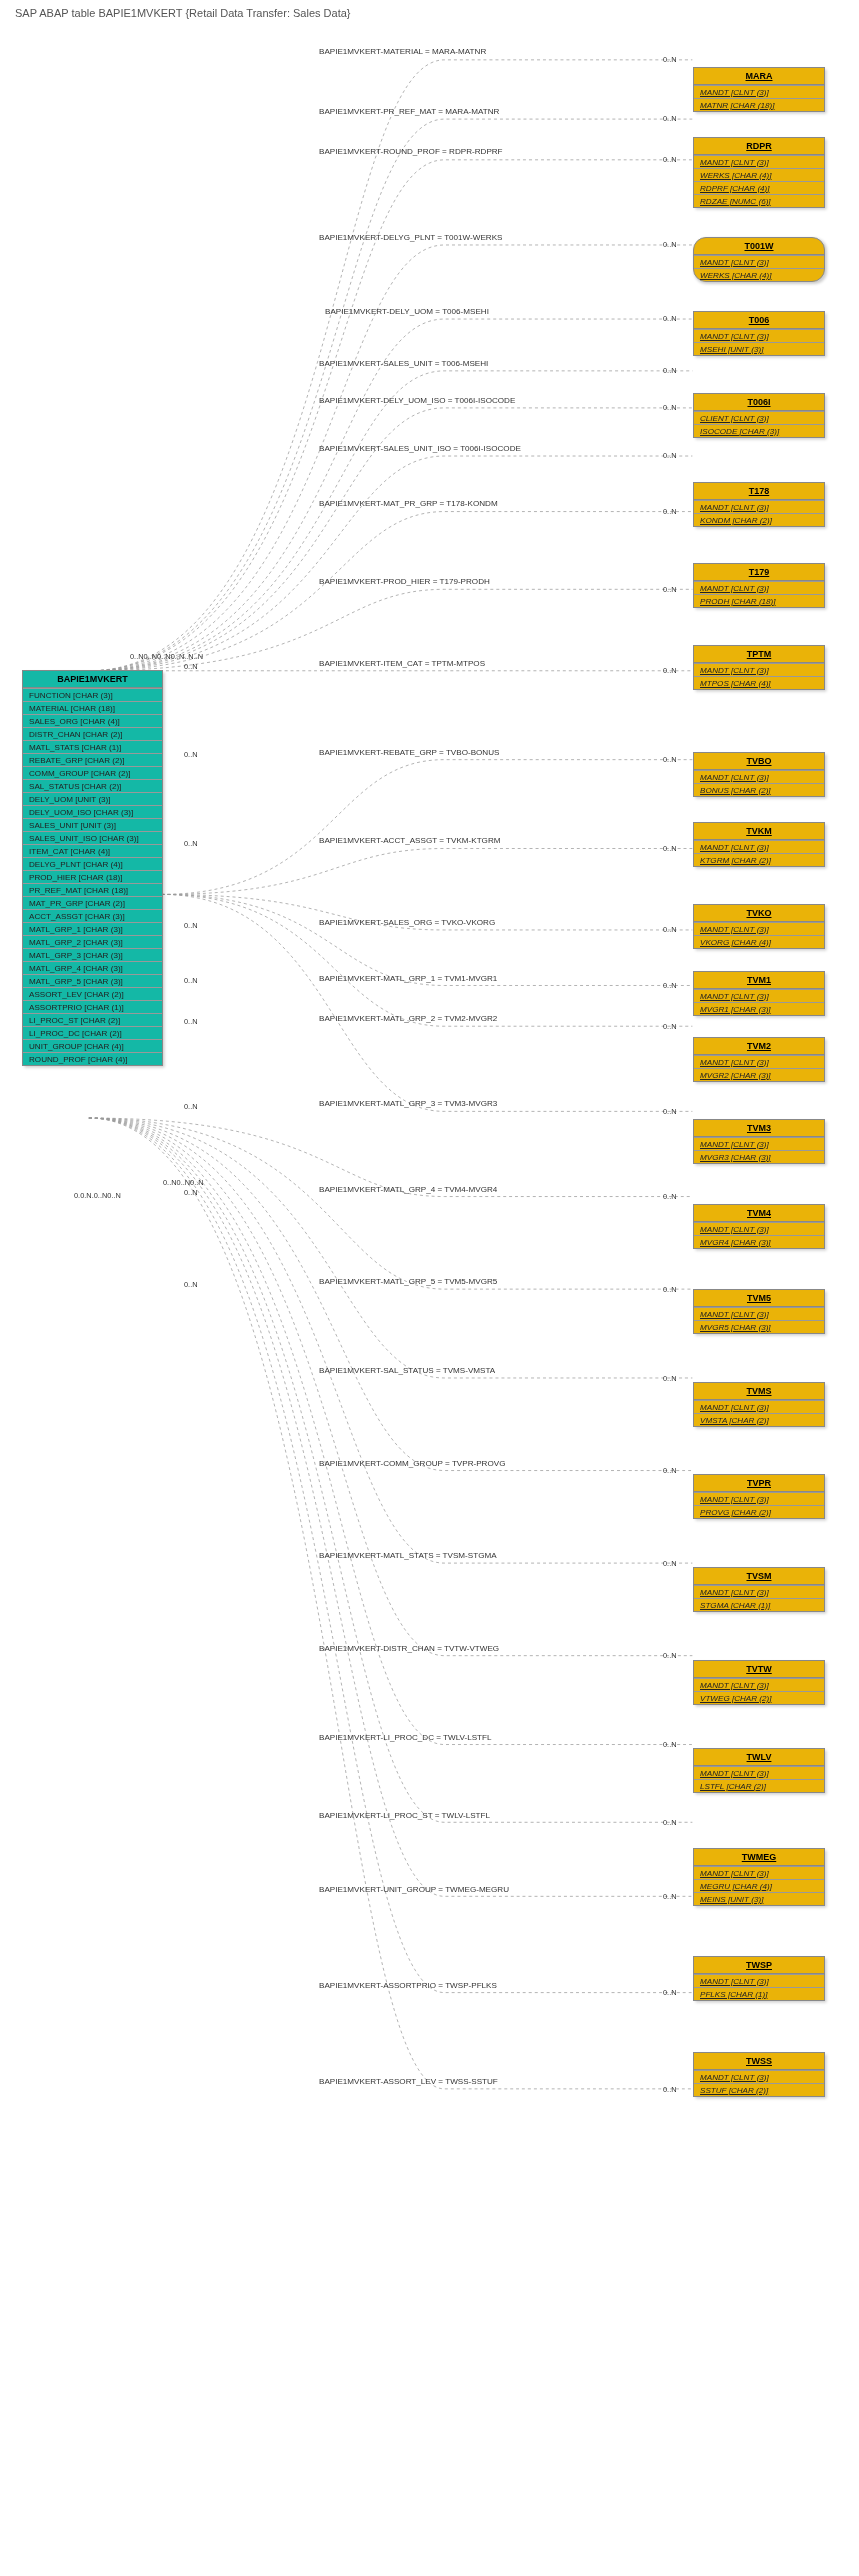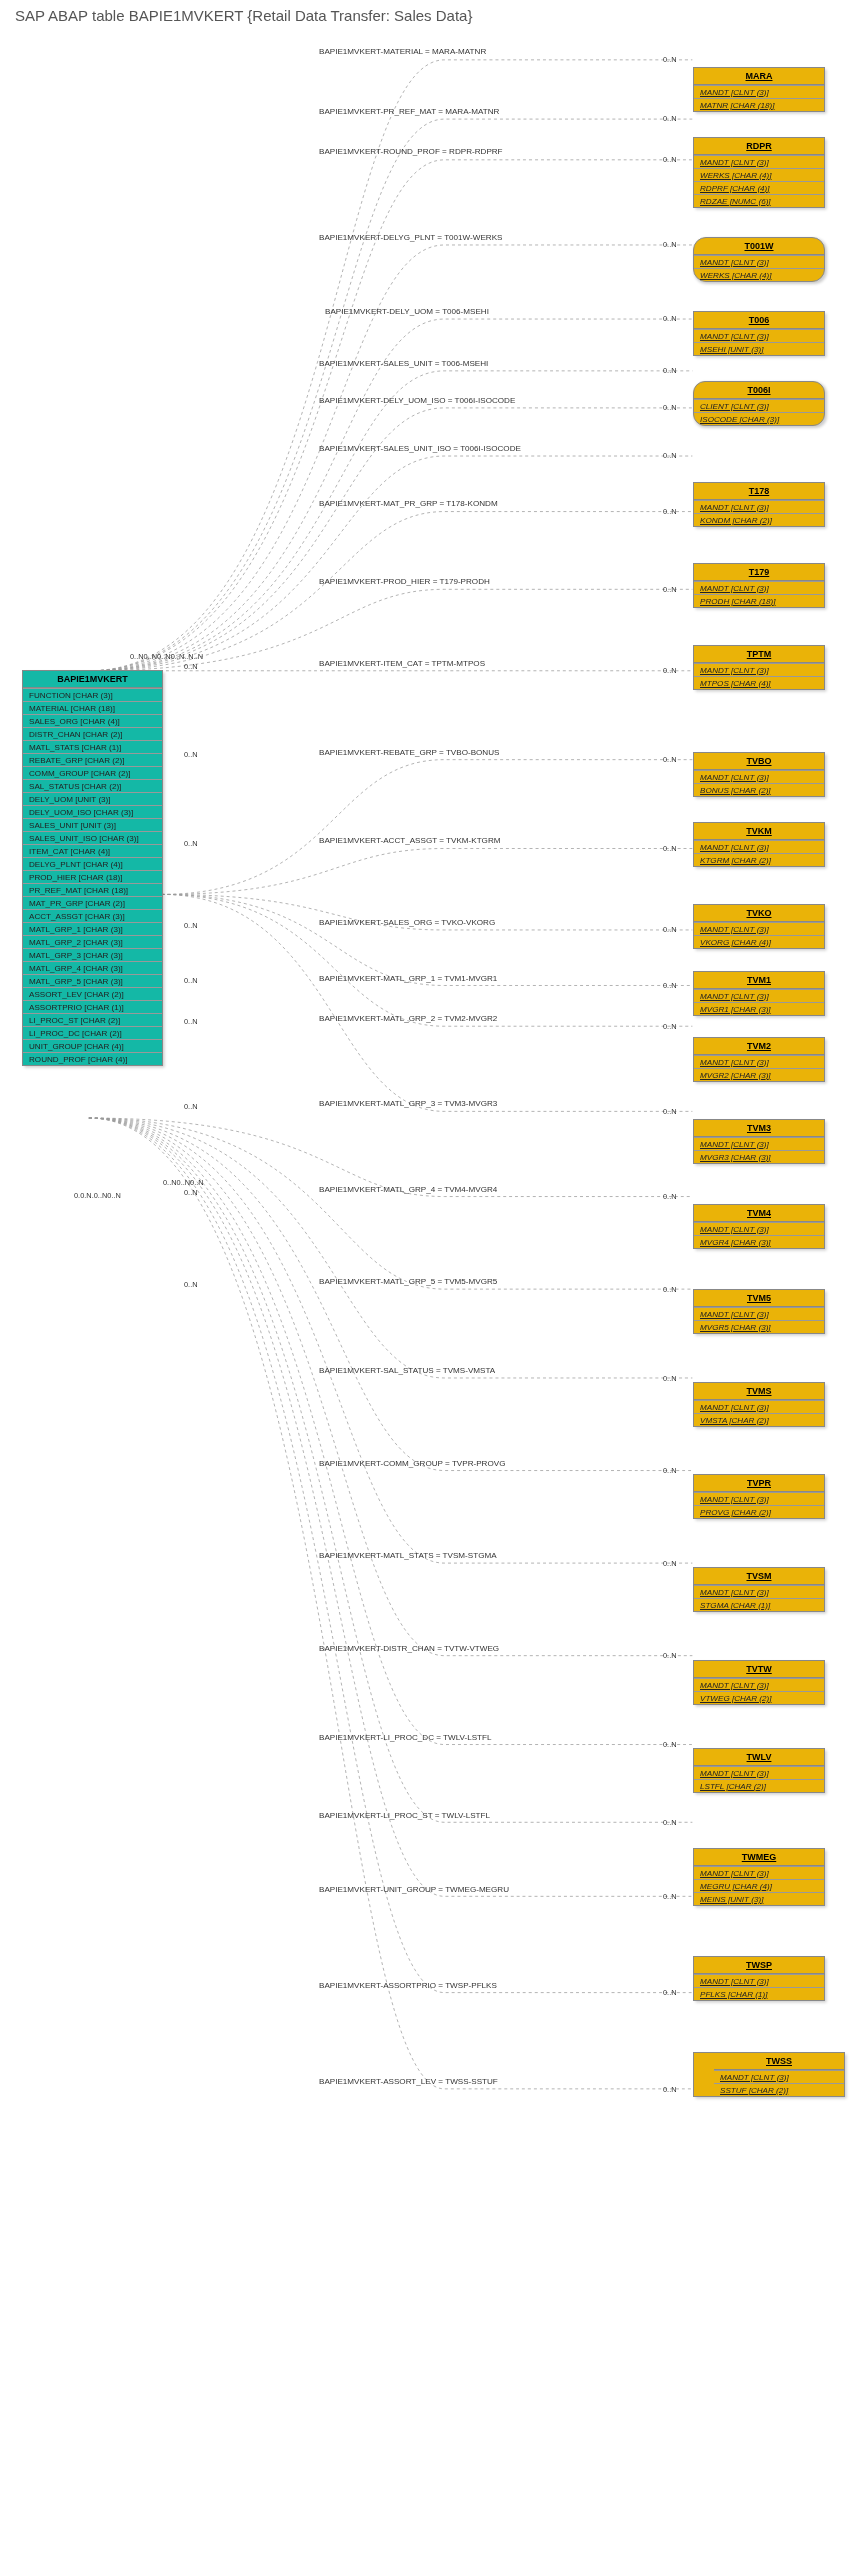--- a/index.html
+++ b/index.html
@@ -1,17 +1,17 @@
 <!DOCTYPE html>
 <html><head>
 <meta charset="utf-8">
 <style>
   html,body{margin:0;padding:0;background:#fff;font-family:Verdana,Geneva,sans-serif;font-size:8.1px;color:#000}
   .page{position:relative;width:859px;height:2576px}
-  .title{position:absolute;left:15px;top:7.4px;font-size:15px;color:#555}
+  .title{position:absolute;left:15px;top:7.4px;font-size:11px;color:#555}
   .table{position:absolute;border:0.7px solid #888;background:#14b8a6;box-shadow:1.5px 1.5px 3px rgba(0,0,0,.2)}
   .table.green{background:#eab308}
   .table .hd{font-weight:bold;text-align:center;padding:3px 7.4px;border-bottom:0.7px solid #888;font-size:9px}
   .table .hd.u{text-decoration:underline}
   .table .row{padding:1.5px 6px;border-top:0.7px solid #999;font-size:8.1px;color:#222;white-space:nowrap}
   .table .row.k{font-style:italic;text-decoration:underline}
   .rel{position:absolute;font-size:8.1px;color:#333;white-space:nowrap}
   .card{position:absolute;font-size:7.4px;color:#333}
   svg.lines{position:absolute;left:0;top:0;width:859px;height:2576px;pointer-events:none}
 </style>
@@ -105,21 +105,21 @@
     <div class="table green" style="left: 693px; top: 237px; width: 130px; border-radius: 13px;">
       <div class="hd u">T001W</div>
       <div class="row k">MANDT [CLNT (3)]</div>
       <div class="row k">WERKS [CHAR (4)]</div>
     </div>
     <div class="table green" style="left: 693px; top: 311px; width: 130px;">
       <div class="hd u">T006</div>
       <div class="row k">MANDT [CLNT (3)]</div>
       <div class="row k">MSEHI [UNIT (3)]</div>
     </div>
-    <div class="table green" style="left: 693px; top: 381px; width: 130px; border-radius: 12px;">
+    <div class="table green" style="left: 693px; top: 393px; width: 130px;">
       <div class="hd u">T006I</div>
       <div class="row k">CLIENT [CLNT (3)]</div>
       <div class="row k">ISOCODE [CHAR (3)]</div>
     </div>
     <div class="table green" style="left: 693px; top: 482px; width: 130px;">
       <div class="hd u">T178</div>
       <div class="row k">MANDT [CLNT (3)]</div>
       <div class="row k">KONDM [CHAR (2)]</div>
     </div>
     <div class="table green" style="left: 693px; top: 563px; width: 130px;">
@@ -201,21 +201,21 @@
       <div class="hd u">TWMEG</div>
       <div class="row k">MANDT [CLNT (3)]</div>
       <div class="row k">MEGRU [CHAR (4)]</div>
       <div class="row k">MEINS [UNIT (3)]</div>
     </div>
     <div class="table green" style="left: 693px; top: 1956px; width: 130px;">
       <div class="hd u">TWSP</div>
       <div class="row k">MANDT [CLNT (3)]</div>
       <div class="row k">PFLKS [CHAR (1)]</div>
     </div>
-    <div class="table green" style="left: 693px; top: 2052px; width: 130px; padding-left: 20px;">
+    <div class="table green" style="left: 693px; top: 2052px; width: 130px;">
       <div class="hd u">TWSS</div>
       <div class="row k">MANDT [CLNT (3)]</div>
       <div class="row k">SSTUF [CHAR (2)]</div>
     </div>
     <div class="rel" style="left: 319px; top: 47px;">BAPIE1MVKERT-MATERIAL = MARA-MATNR</div>
     <div class="card" style="left: 663px; top: 55px;">0..N</div>
     <div class="rel" style="left: 319px; top: 107px;">BAPIE1MVKERT-PR_REF_MAT = MARA-MATNR</div>
     <div class="card" style="left: 663px; top: 114px;">0..N</div>
     <div class="rel" style="left: 319px; top: 147px;">BAPIE1MVKERT-ROUND_PROF = RDPR-RDPRF</div>
     <div class="card" style="left: 663px; top: 155px;">0..N</div>

